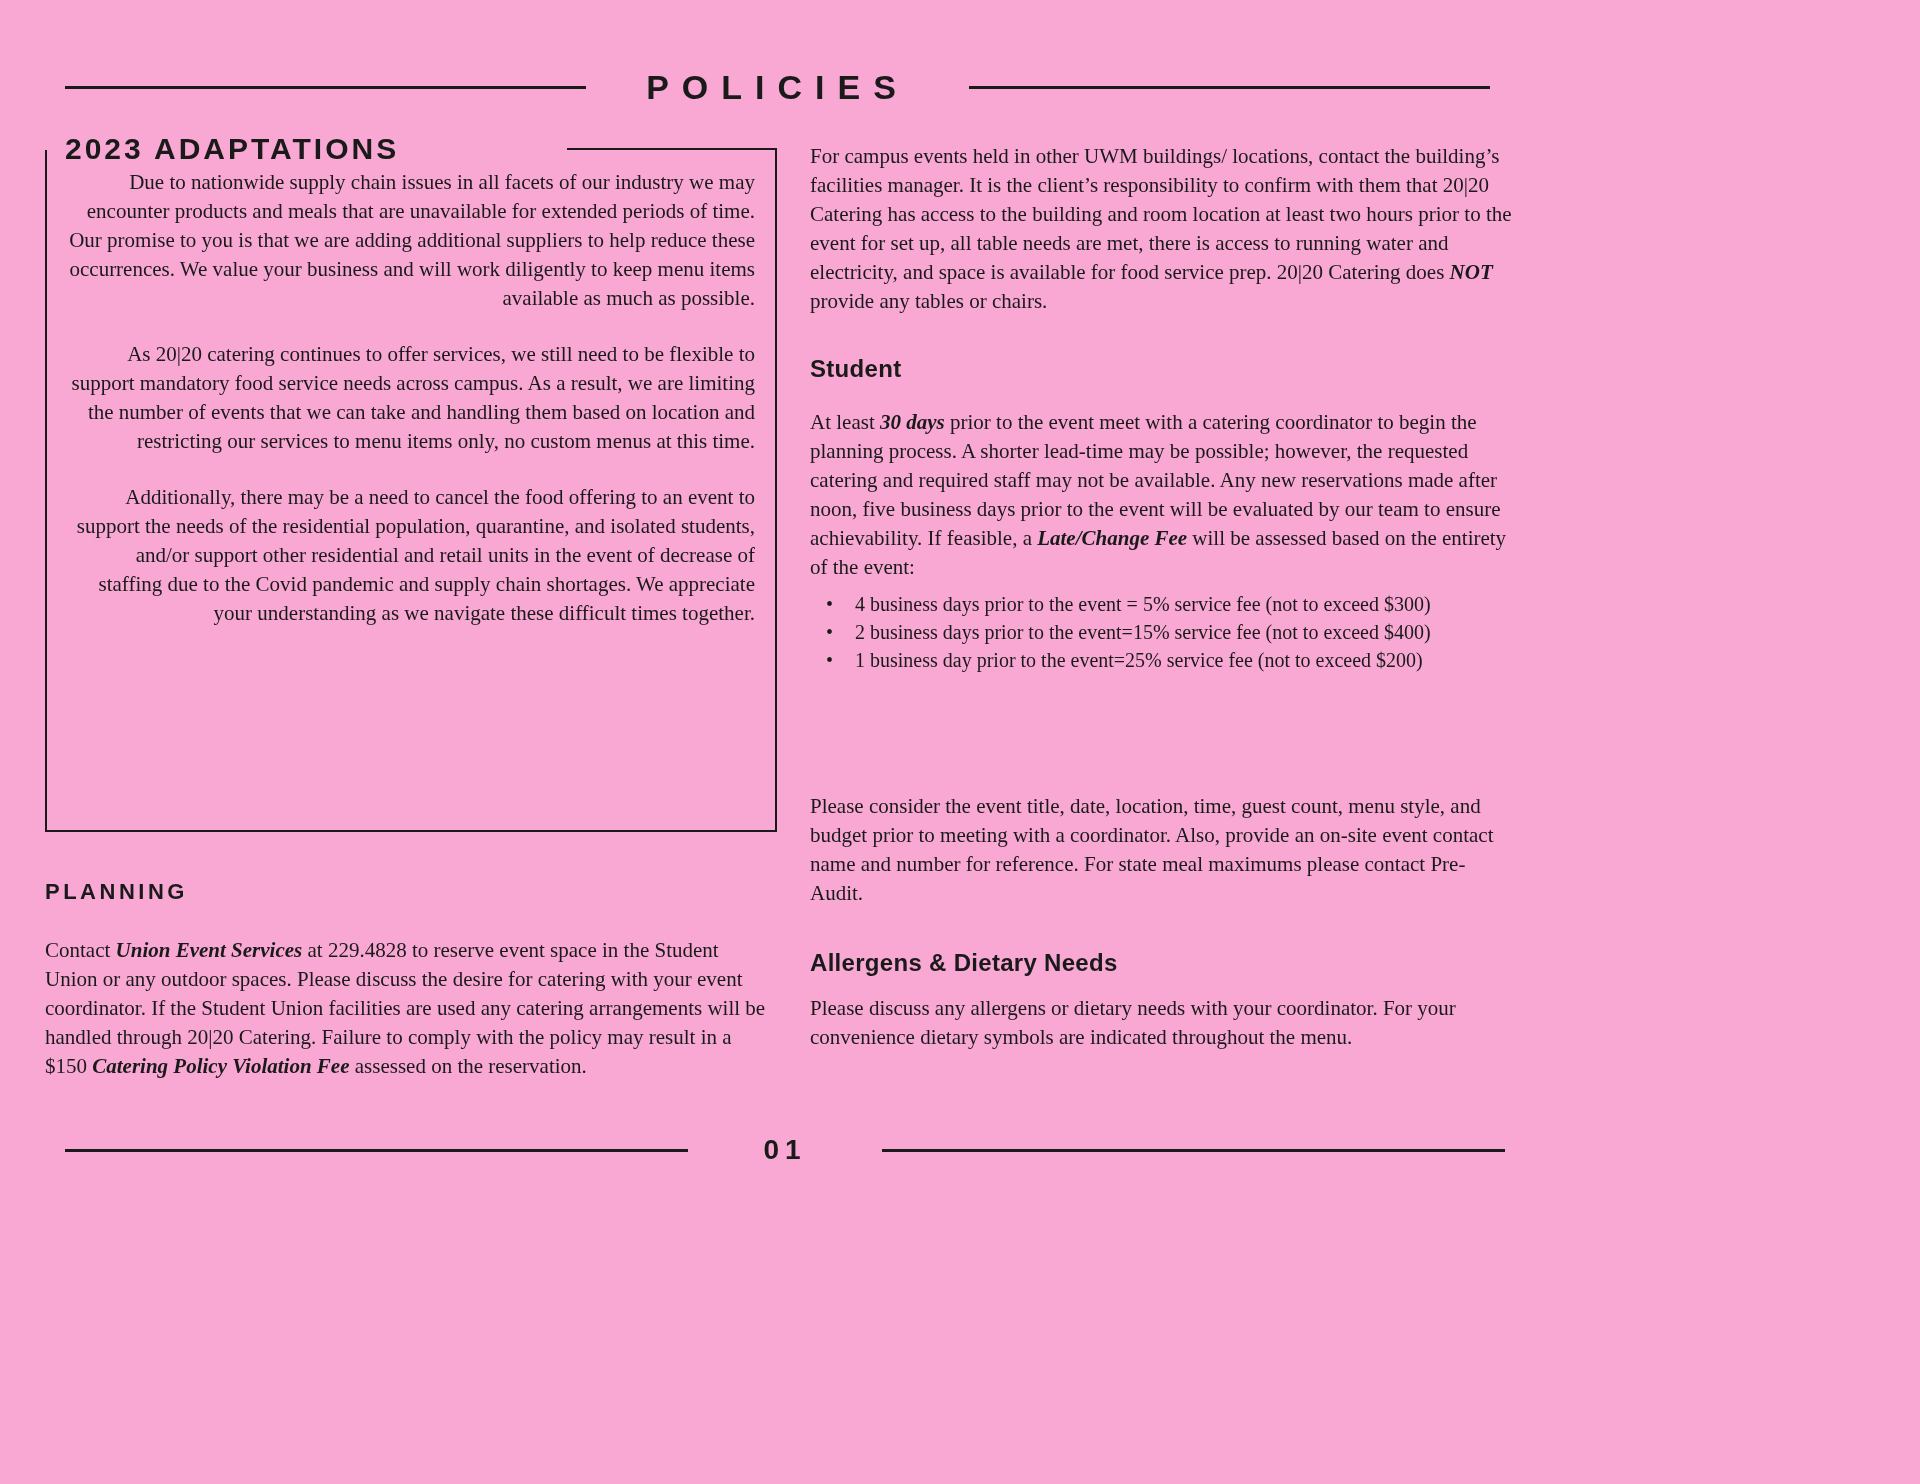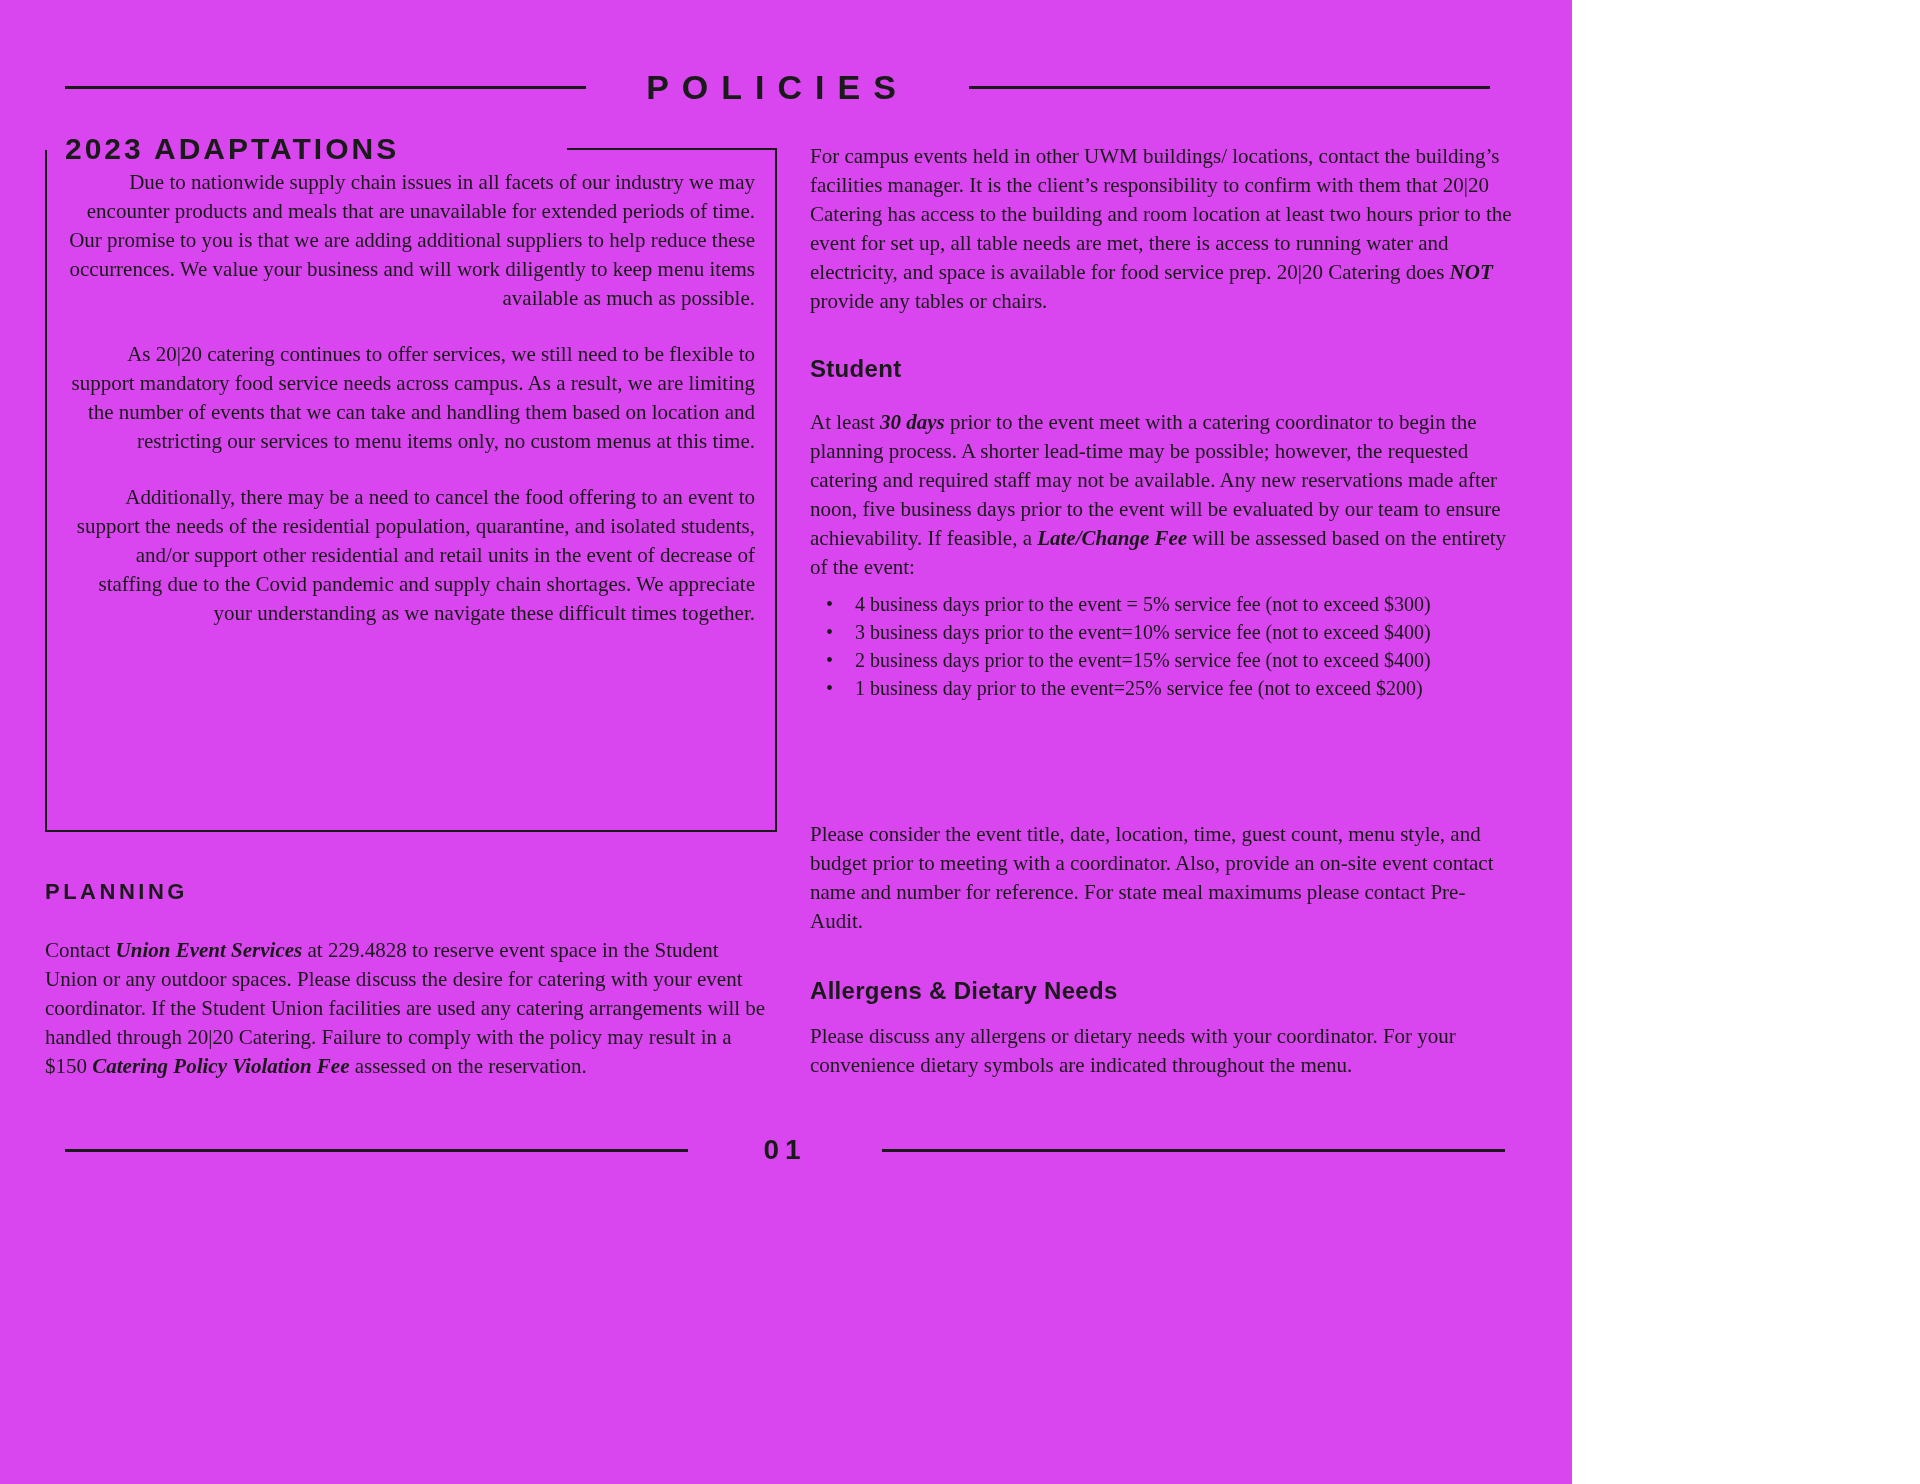--- a/index.html
+++ b/index.html
@@ -1,21 +1,21 @@
 <!DOCTYPE html>
 <html><head>
 <meta charset="utf-8">
 <style>
   * { margin: 0; padding: 0; box-sizing: border-box; }
   html, body { background: #ffffff; }
   .page {
     position: relative;
-    width: 1572px;
+    width: 1920px;
     height: 1484px;
-    background: #d946ef;
+    background: #f9a8d4;
     color: #1a1a1a;
     font-family: "Liberation Serif", "DejaVu Serif", serif;
     overflow: hidden;
   }
   .rule { flex: 1; height: 0; border-top: 3px solid #1a1a1a; }
 
   
   .page-header {
     position: absolute;
     top: 68px; left: 65px; width: 1425px;
@@ -119,21 +119,20 @@
     <h2>PLANNING</h2>
     <p class="body-para"><span>Contact </span><span style="font-weight: bold; font-style: italic;">Union Event Services</span><span> at 229.4828 to reserve event space in the Student Union or any outdoor spaces. Please discuss the desire for catering with your event coordinator. If the Student Union facilities are used any catering arrangements will be handled through 20|20 Catering. Failure to comply with the policy may result in a $150 </span><span style="font-weight: bold; font-style: italic;">Catering Policy Violation Fee</span><span> assessed on the reservation.</span></p>
   </section>
 
   <section class="right-col">
     <p class="body-para"><span>For campus events held in other UWM buildings/ locations, contact the building’s facilities manager. It is the client’s responsibility to confirm with them that 20|20 Catering has access to the building and room location at least two hours prior to the event for set up, all table needs are met, there is access to running water and electricity, and space is available for food service prep. 20|20 Catering does </span><span style="font-weight: bold; font-style: italic;">NOT</span><span> provide any tables or chairs.</span></p>
     <h3 class="catering-heading">Student</h3>
     <p class="body-para catering-para"><span>At least </span><span style="font-weight: bold; font-style: italic;">30 days</span><span> prior to the event meet with a catering coordinator to begin the planning process. A shorter lead-time may be possible; however, the requested catering and required staff may not be available. Any new reservations made after noon, five business days prior to the event will be evaluated by our team to ensure achievability. If feasible, a </span><span style="font-weight: bold; font-style: italic;">Late/Change Fee</span><span> will be assessed based on the entirety of the event:</span></p>
     <ul class="fee-list">
         <li>4 business days prior to the event = 5% service fee (not to exceed $300)</li>
-        <li>3 business days prior to the event=10% service fee (not to exceed $400)</li>
         <li>2 business days prior to the event=15% service fee (not to exceed $400)</li>
         <li>1 business day prior to the event=25% service fee (not to exceed $200)</li>
       </ul>
     <p class="body-para consider-para">Please consider the event title, date, location, time, guest count, menu style, and budget prior to meeting with a coordinator. Also, provide an on-site event contact name and number for reference. For state meal maximums please contact Pre-Audit.</p>
     <h3 class="allergens-heading">Allergens &amp; Dietary Needs</h3>
     <p class="body-para allergens-para">Please discuss any allergens or dietary needs with your coordinator. For your convenience dietary symbols are indicated throughout the menu.</p>
   </section>
 
   <footer class="page-footer">
     <div class="rule"></div>

